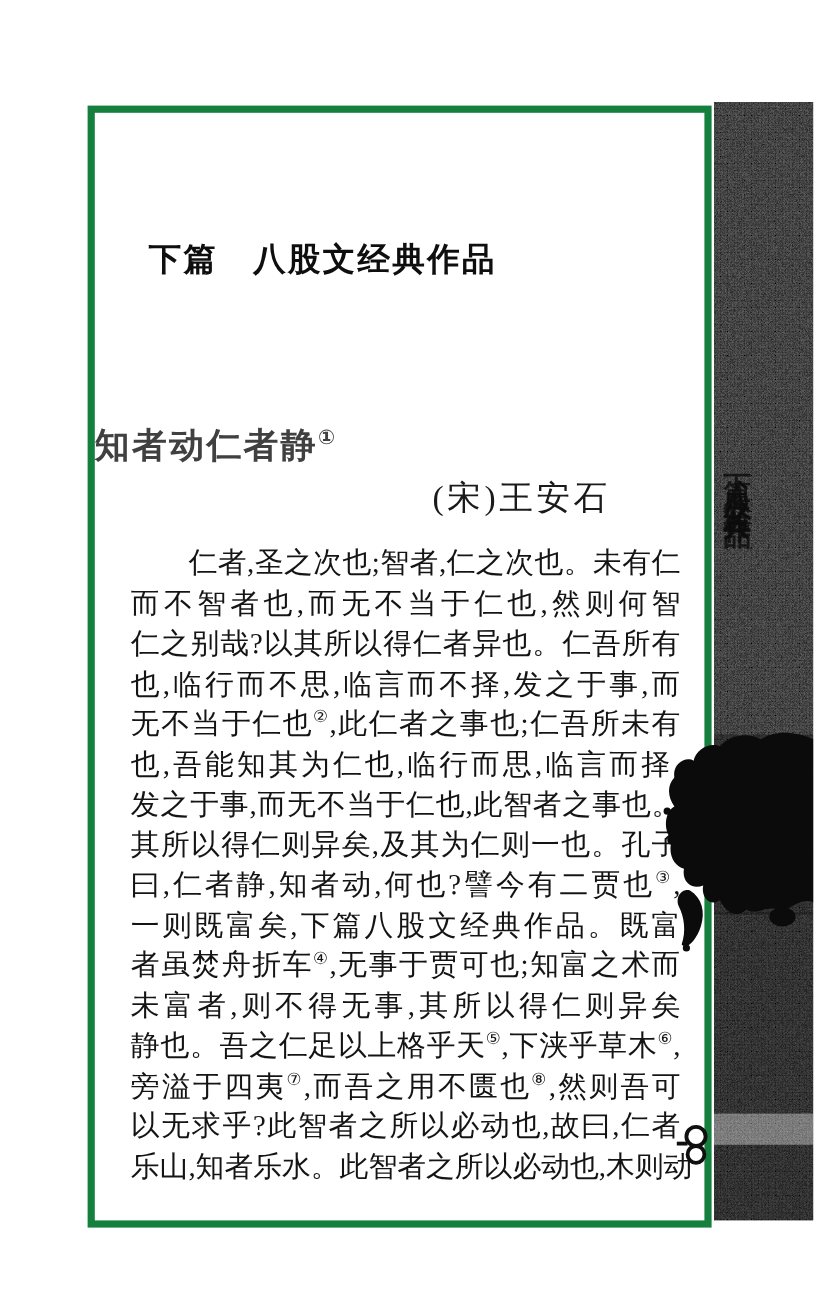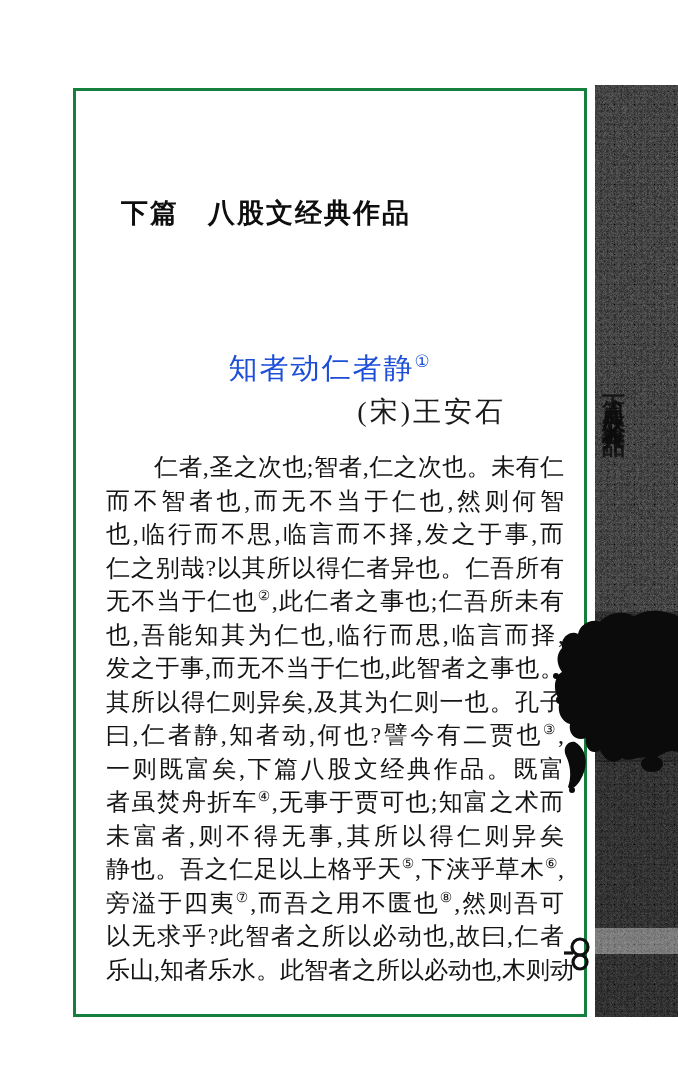--- a/index.html
+++ b/index.html
@@ -10,43 +10,43 @@
     background: #ffffff;
     overflow: hidden;
     font-family: "Liberation Serif", serif;
     color: #151515;
   }
   
   .page-frame {
     position: absolute;
     left: 73px; top: 88px;
     width: 508px; height: 923px;
-    border: 3px solid #15803d;
+    border: 6px solid #15803d;
     background: #ffffff;
   }
   .chapter-header {
     position: absolute;
     left: 45px; top: 104px;
     font-family: "DejaVu Sans", sans-serif;
     font-weight: bold;
     font-size: 27px;
     letter-spacing: 2px;
     color: #0e0e0e;
     white-space: nowrap;
   }
   .essay-title {
     position: absolute;
     left: 0; top: 258px;
     width: 100%;
-    text-align: center;
+    text-align: left;
     font-family: "DejaVu Sans", sans-serif;
-    font-weight: normal;
+    font-weight: bold;
     font-size: 29px;
     letter-spacing: 2px;
-    color: #1d4ed8;
+    color: #404040;
   }
   .essay-title sup.ref,
   .body-line sup.ref {
     font-size: 0.58em;
     vertical-align: super;
     line-height: 0;
   }
   .essay-author {
     position: absolute;
     right: 78px; top: 302px;
@@ -108,22 +108,22 @@
   <div class="page-frame">
     <div class="chapter-header">下篇　八股文经典作品</div>
 
     <div class="essay-title"><span>知者动仁者静</span><sup class="ref">①</sup></div>
 
     <div class="essay-author">(宋)王安石</div>
 
     <div class="essay-body">
         <div class="body-line first">仁者,圣之次也;智者,仁之次也。未有仁</div>
         <div class="body-line">而不智者也,而无不当于仁也,然则何智</div>
+        <div class="body-line">仁之别哉?以其所以得仁者异也。仁吾所有</div>
         <div class="body-line">也,临行而不思,临言而不择,发之于事,而</div>
-        <div class="body-line">仁之别哉?以其所以得仁者异也。仁吾所有</div>
         <div class="body-line">无不当于仁也<sup class="ref">②</sup>,此仁者之事也;仁吾所未有</div>
         <div class="body-line">也,吾能知其为仁也,临行而思,临言而择,</div>
         <div class="body-line">发之于事,而无不当于仁也,此智者之事也。</div>
         <div class="body-line">其所以得仁则异矣,及其为仁则一也。孔子</div>
         <div class="body-line">曰,仁者静,知者动,何也?譬今有二贾也<sup class="ref">③</sup>,</div>
         <div class="body-line">一则既富矣,下篇八股文经典作品。既富</div>
         <div class="body-line">者虽焚舟折车<sup class="ref">④</sup>,无事于贾可也;知富之术而</div>
         <div class="body-line">未富者,则不得无事,其所以得仁则异矣</div>
         <div class="body-line">静也。吾之仁足以上格乎天<sup class="ref">⑤</sup>,下浃乎草木<sup class="ref">⑥</sup>,</div>
         <div class="body-line">旁溢于四夷<sup class="ref">⑦</sup>,而吾之用不匮也<sup class="ref">⑧</sup>,然则吾可</div>

